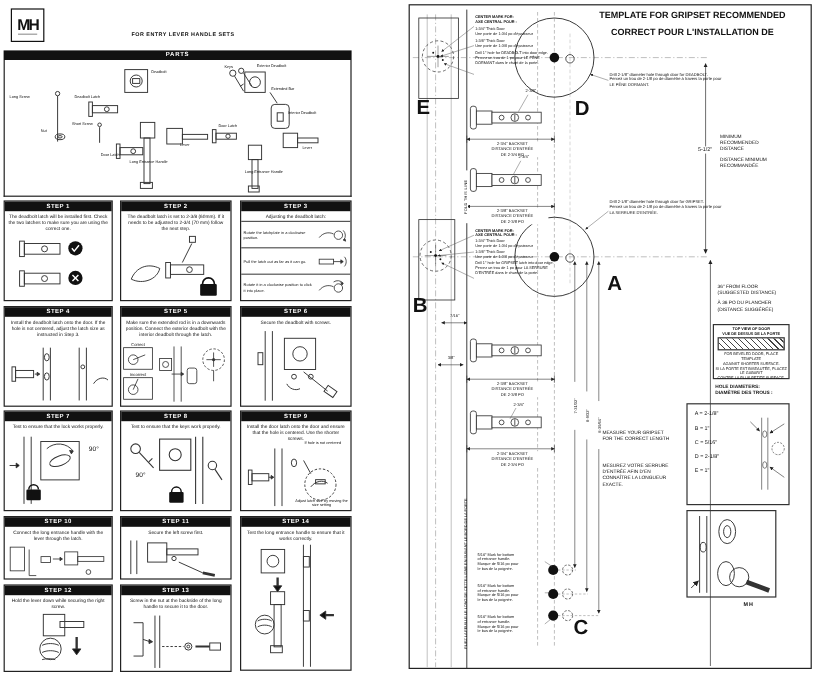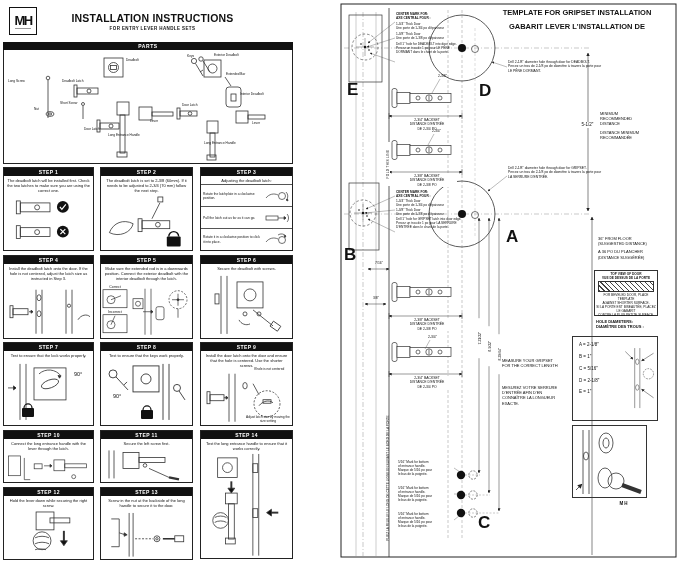--- a/index.html
+++ b/index.html
@@ -29,21 +29,20 @@
 
 <div class="canvas">
 
   <div class="abs" style="left:0;top:0;width:339px;height:565px">
 
     <div class="abs" style="left:9px;top:7px;width:26px;height:26px;border:1.5px solid #111;display:flex;align-items:center;justify-content:center;flex-direction:column">
       <div style="font-size:13px;font-weight:bold;letter-spacing:-1.5px">MH</div>
       <div style="width:16px;height:1px;background:#999"></div>
     </div>
 
-    <div class="abs ctr" style="left:55px;top:12px;width:195px;font-size:10.5px;font-weight:bold;letter-spacing:.2px">INSTALLATION INSTRUCTIONS</div>
     <div class="abs ctr b" style="left:55px;top:26px;width:195px;font-size:4.5px;letter-spacing:.4px">FOR ENTRY LEVER HANDLE SETS</div>
 
     <div class="abs bar" style="left:3px;top:42px;width:290px;height:8px;font-size:5px;line-height:8.5px;letter-spacing:.6px">PARTS</div>
 
     <div class="abs" style="left:3px;top:50px;width:290px;height:114px;border:1px solid #222;border-top:none;box-sizing:border-box">
       <svg width="288" height="112" viewBox="0 0 288 112">
         <g stroke="#333" stroke-width=".8" fill="none">
           <line x1="44" y1="30" x2="44" y2="68"></line>
             <circle cx="44" cy="28" r="1.8"></circle>
           <line x1="79" y1="56" x2="79" y2="69"></line>
@@ -513,22 +512,22 @@
         <circle cx="134" cy="475" r="4.2" fill="none" stroke="#333" stroke-width=".6" stroke-dasharray="2 1.3"></circle>
       <circle cx="122" cy="495" r="4.2" fill="#111"></circle>
         <circle cx="134" cy="495" r="4.2" fill="none" stroke="#333" stroke-width=".6" stroke-dasharray="2 1.3"></circle>
       <circle cx="122" cy="513" r="4.2" fill="#111"></circle>
         <circle cx="134" cy="513" r="4.2" fill="none" stroke="#333" stroke-width=".6" stroke-dasharray="2 1.3"></circle>
       <line x1="115" y1="468" x2="121" y2="472" stroke="#555" stroke-width=".4"></line>
       <line x1="115" y1="494" x2="119" y2="494" stroke="#555" stroke-width=".4"></line>
       <line x1="115" y1="520" x2="120" y2="516" stroke="#555" stroke-width=".4"></line>
     </svg>
 
-    <div class="abs ctr b" style="left:135px;top:8px;width:206px;font-size:7.5px">TEMPLATE FOR GRIPSET INSTALLATION</div>
-    <div class="abs ctr b" style="left:135px;top:22px;width:206px;font-size:7.5px">GABARIT LEVER L'INSTALLATION DE</div>
+    <div class="abs ctr b" style="left:135px;top:8px;width:206px;font-size:7.5px">TEMPLATE FOR GRIPSET RECOMMENDED</div>
+    <div class="abs ctr b" style="left:135px;top:22px;width:206px;font-size:7.5px">CORRECT POUR L'INSTALLATION DE</div>
 
     <div class="abs b" style="left:8px;top:80px;font-size:17px">E</div>
     <div class="abs b" style="left:140px;top:81px;font-size:17px">D</div>
     <div class="abs b" style="left:5px;top:245px;font-size:17px">B</div>
     <div class="abs b" style="left:167px;top:227px;font-size:17px">A</div>
     <div class="abs b" style="left:139px;top:513px;font-size:17px">C</div>
 
     <div class="abs t32" style="left:57px;top:12px;width:66px">
       <div class="b">CENTER MARK FOR:</div>
       <div class="b">AXE CENTRAL POUR :</div>

